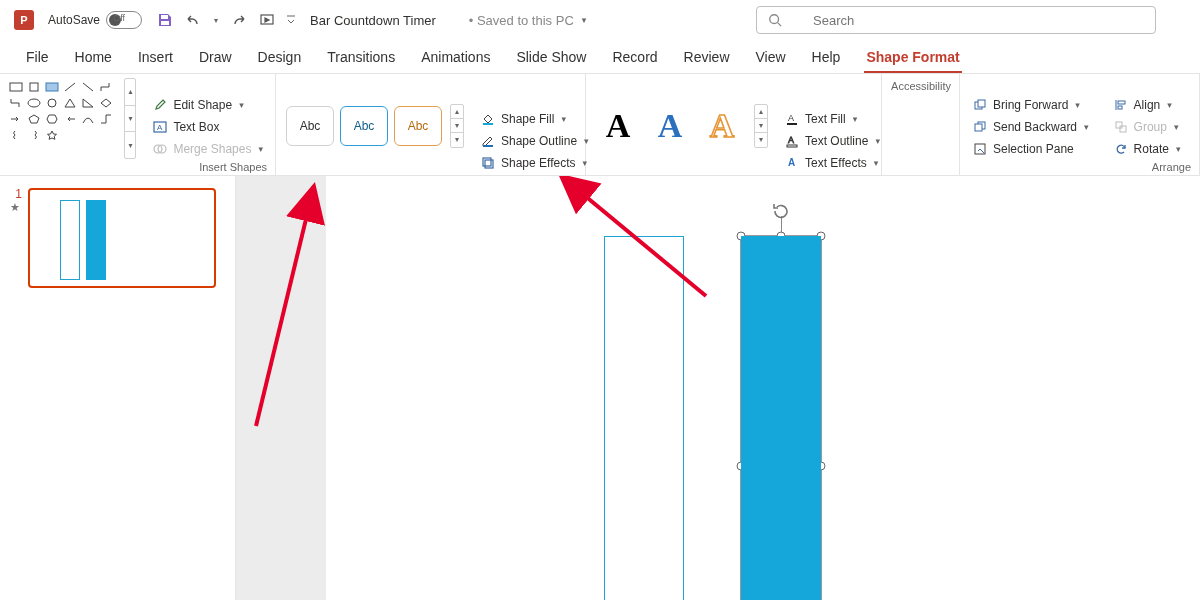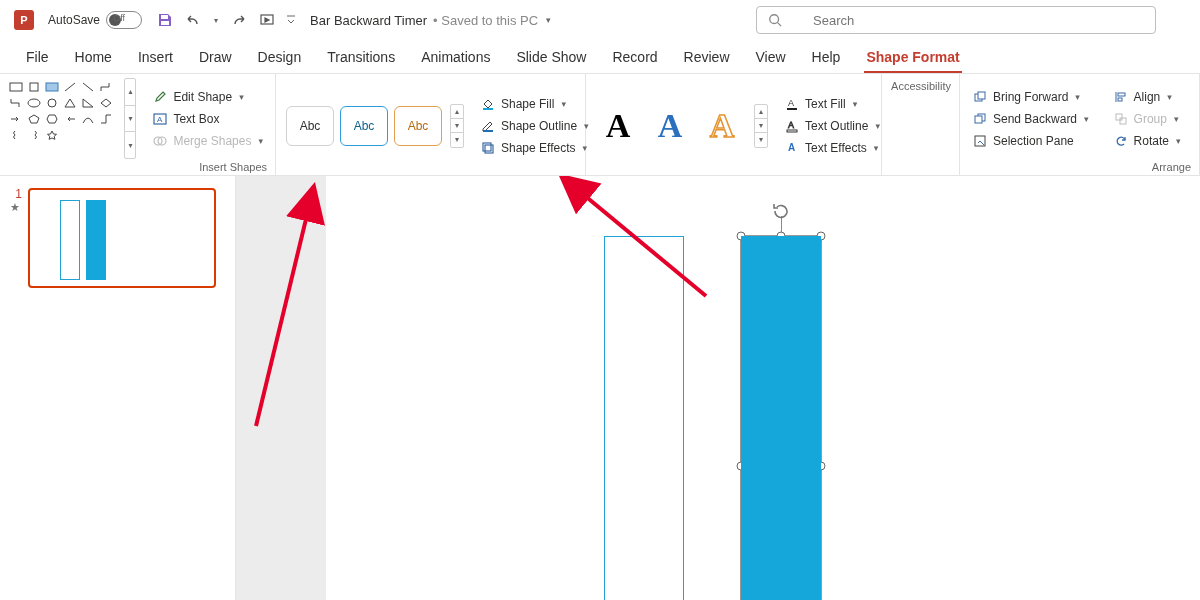--- a/index.html
+++ b/index.html
@@ -23,36 +23,36 @@
   .titlebar{height:40px;display:flex;align-items:center;gap:14px;padding:0 14px;}
   .app-icon{width:20px;height:20px;border-radius:3px;background:var(--accent-red);display:flex;align-items:center;justify-content:center;color:#fff;font-weight:bold;font-size:11px;}
   .autosave{display:flex;align-items:center;gap:6px;font-size:12px;}
   .toggle{width:36px;height:18px;border:1px solid #8a8886;border-radius:9px;position:relative;background:#fff;}
   .toggle .knob{position:absolute;left:2px;top:2px;width:12px;height:12px;border-radius:50%;background:#555;}
   .toggle .state{position:absolute;right:16px;top:1px;font-size:9px;color:#666;}
   .qat{display:flex;align-items:center;gap:10px;}
   .qat-btn{width:18px;height:18px;display:flex;align-items:center;justify-content:center;color:#555;}
   .save-icon svg{color:#8661c5;}
   .doc-title{display:flex;align-items:center;gap:6px;font-size:13px;}
-  .doc-title .status{color:var(--text-muted);}
+  .doc-title .status{color:var(--text-muted);margin-left:27px;}
   .searchbox{margin-left:auto;margin-right:30px;width:400px;height:28px;border:1px solid #bfbfbf;border-radius:4px;background:#fff;display:flex;align-items:center;padding:0 10px;gap:8px;color:#666;}
   .searchbox input{border:none;outline:none;flex:1;font-size:13px;color:#333;background:transparent;margin-left:20px;}
 
   
   .tabrow{height:34px;display:flex;align-items:flex-end;padding:0 14px;gap:2px;border-bottom:1px solid var(--border-light);}
   .tab{padding:6px 12px 8px 12px;font-size:14px;color:#333;cursor:pointer;white-space:nowrap;}
   .tab.active{color:var(--accent-red);position:relative;font-weight:bold;}
   .tab.active::after{content:"";position:absolute;left:10px;right:10px;bottom:0;height:2px;background:var(--accent-red);}
 
   
   .ribbon{height:102px;display:flex;background:#fff;border-bottom:1px solid var(--border-light);}
   .group{display:flex;flex-direction:column;padding:4px 8px 2px;border-right:1px solid var(--border-light);}
   .group .body{flex:1;display:flex;align-items:stretch;gap:6px;}
   .group .label{text-align:right;font-size:11px;color:#666;padding:2px 0 0;}
-  .vbtn-col{display:flex;flex-direction:column;gap:2px;justify-content:center;}
+  .vbtn-col{display:flex;flex-direction:column;gap:2px;justify-content:flex-end;}
   .rbtn{display:flex;align-items:center;gap:5px;font-size:12px;padding:2px 4px;white-space:nowrap;border-radius:3px;}
   .rbtn .disabled,.rbtn.disabled{color:#b8b8b8;}
   .ico{width:16px;height:16px;display:flex;align-items:center;justify-content:center;}
   .chev{font-size:9px;color:#666;margin-left:2px;}
 
   
   .shapes-gallery{width:130px;display:flex;flex-wrap:wrap;gap:2px 2px;align-content:flex-start;padding:2px 0;}
   .shapes-gallery .sg{width:16px;height:14px;display:flex;align-items:center;justify-content:center;}
   .sg svg{stroke:#444;stroke-width:1;fill:none;}
   .gallery-spin{width:14px;display:flex;flex-direction:column;border:1px solid #d1d1d1;border-radius:2px;margin-left:2px;}
@@ -134,21 +134,21 @@
         </svg>
     </span>
     <span class="qat-btn" style="width:10px;">
       <svg width="10" height="14" viewBox="0 0 10 14" stroke="#666" stroke-width="1">
           <line x1="1" y1="3" x2="9" y2="3"></line>
           <path d="M2 7l3 3 3-3" fill="none"></path>
         </svg>
     </span>
   </div>
   <div class="doc-title">
-    <span>Bar Backward Timer</span>
+    <span>Bar Countdown Timer</span>
     <span class="status">• Saved to this PC</span>
     <span class="chev">▾</span>
   </div>
   <div class="searchbox">
     <span class="ico">
       <svg width="14" height="14" viewBox="0 0 16 16" fill="none" stroke="#888" stroke-width="1.5">
           <circle cx="7" cy="7" r="5"></circle>
           <line x1="11" y1="11" x2="15" y2="15"></line>
         </svg>
     </span>

